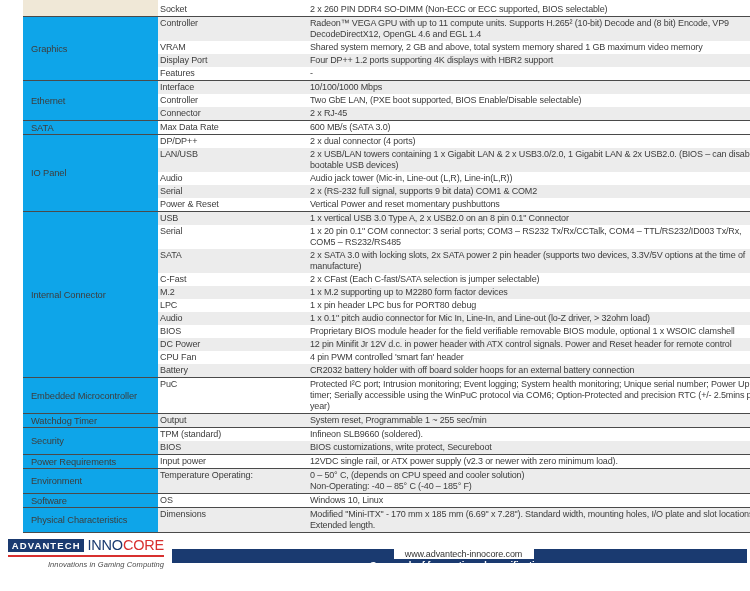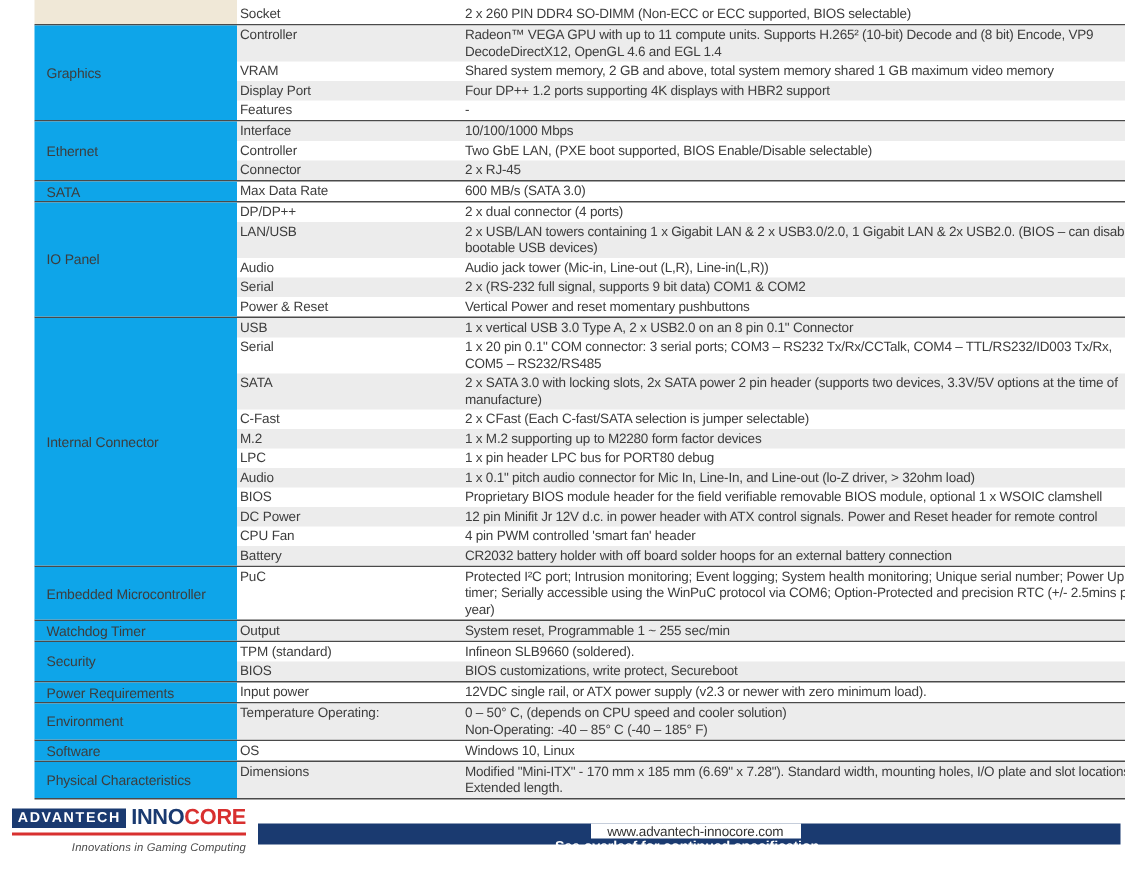--- a/index.html
+++ b/index.html
@@ -32,21 +32,21 @@
     white-space: pre-line; letter-spacing: -0.15px;
   }
   
   #logo { position: absolute; left: 8px; top: 538px; width: 156px; }
   .logo-row { display: flex; align-items: center; height: 14px; }
   .adv-box {
     background: #1a3a70; color: #fff; width: 101px; height: 13px;
     display: flex; align-items: center; justify-content: center;
     font-weight: bold; font-size: 9.5px; letter-spacing: 1.1px;
   }
-  .innocore { font-weight: bold; font-size: 14.5px; margin-left: 3px; letter-spacing: -0.2px; }
+  .innocore { font-weight: normal; font-size: 14.5px; margin-left: 3px; letter-spacing: -0.2px; }
   .inno-part { color: #1a3a70; }
   .core-part { color: #d8302f; }
   .red-line { height: 2px; background: #d8302f; margin-top: 3px; }
   .tagline {
     text-align: right; font-style: italic; font-size: 7.5px;
     color: #4a4a4a; margin-top: 3px; letter-spacing: 0.1px;
   }
   #footer-bar {
     position: absolute; left: 172px; right: 3px; top: 549px; height: 14px;
     background: #1a3a70; display: flex; align-items: center; flex-direction: column;

